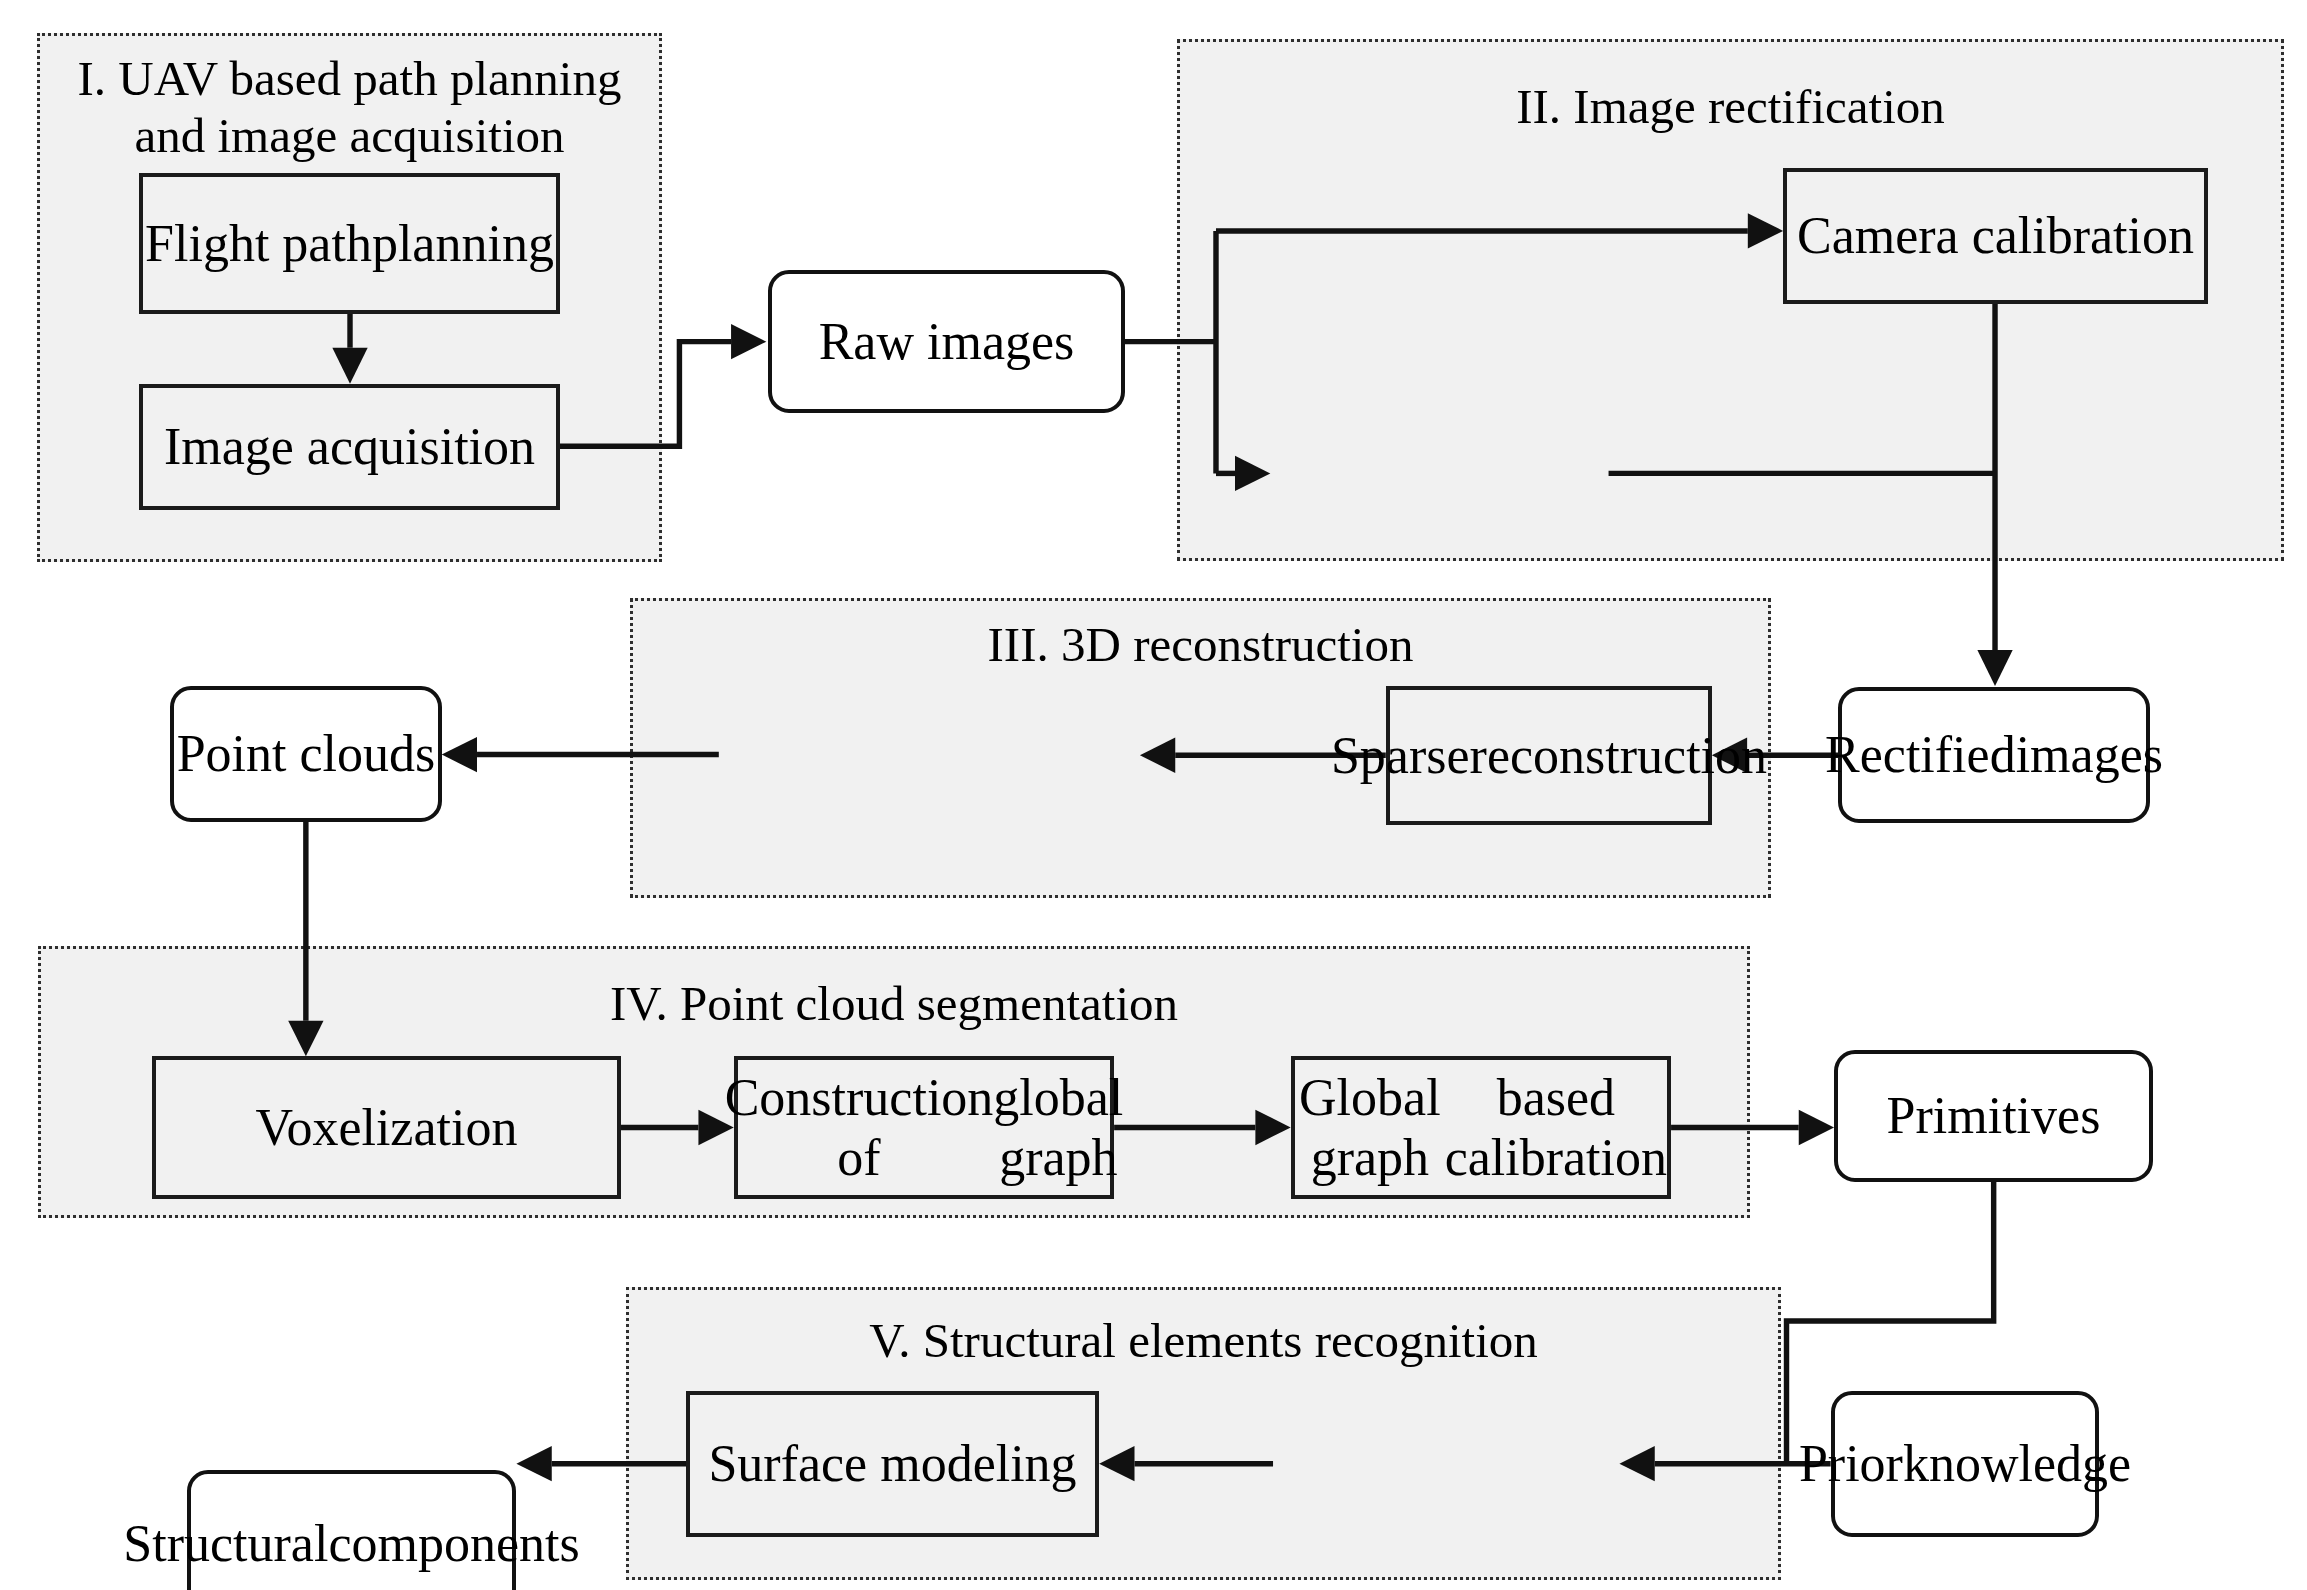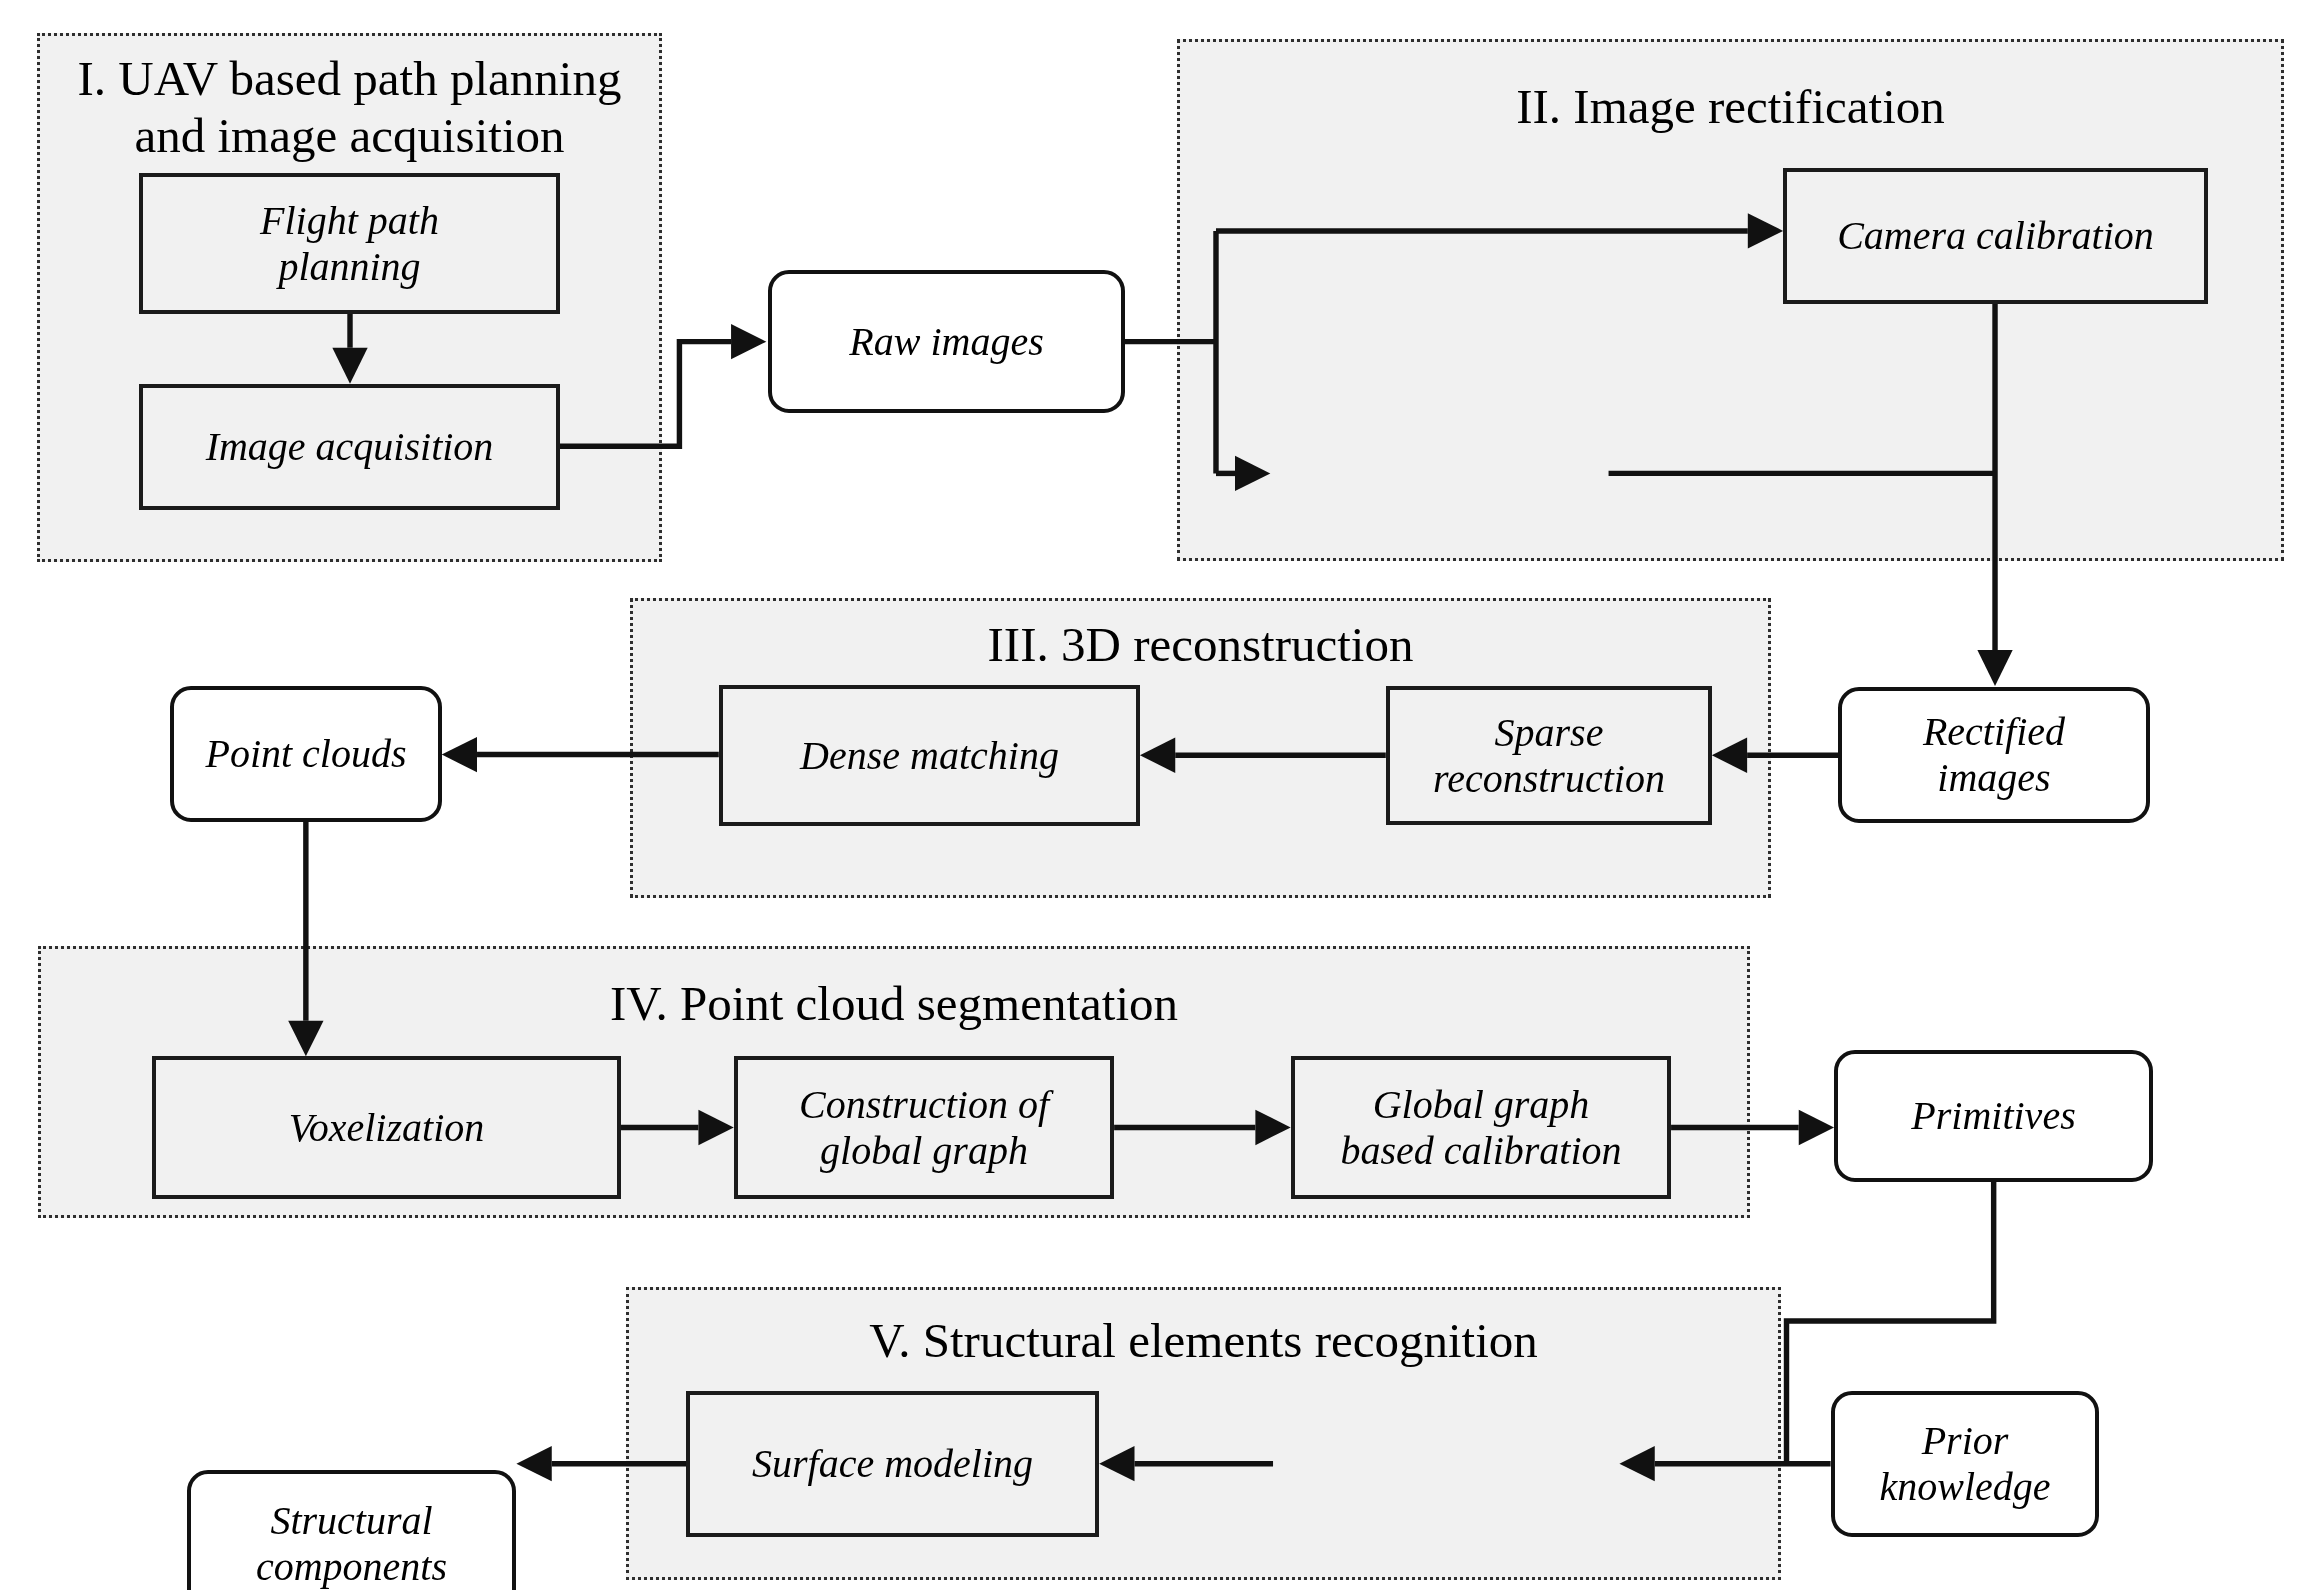--- a/index.html
+++ b/index.html
@@ -30,26 +30,25 @@
   }
   .wires path{
     fill:none;stroke:#111111;stroke-width:8;stroke-linejoin:miter;
   }
   .wires polygon{
     fill:#111111;stroke:none;
   }
   .node{
     position:absolute;
     box-sizing:border-box;
-    display:flex;flex-direction:column;
+    display:flex;flex-direction:row;
     align-items:center;justify-content:center;
     text-align:center;
-    font-size:40px;line-height:1.14;
+    font-size:52px;line-height:1.14;
     z-index:4;
-    font-style:italic;
   }
   .proc{
     background:#f1f1f1;
     border:4.8px solid #1b1b1b;
   }
   .data{
     background:#ffffff;
     border:4.8px solid #111111;
     border-radius:21px;
   }
@@ -193,23 +192,20 @@
   <div class="node proc" style="left:1783px;top:168px;width:425px;height:136px">
     <span>Camera calibration</span>
   </div>
 
 
   <div class="node proc" style="left:1386px;top:686px;width:326px;height:139px">
     <span>Sparse</span>
     <span>reconstruction</span>
   </div>
 
-  <div class="node proc" style="left:719px;top:685px;width:421px;height:141px">
-    <span>Dense matching</span>
-  </div>
 
   <div class="node proc" style="left:152px;top:1056px;width:469px;height:143px">
     <span>Voxelization</span>
   </div>
 
   <div class="node proc" style="left:734px;top:1056px;width:380px;height:143px">
     <span>Construction of</span>
     <span>global graph</span>
   </div>
 

